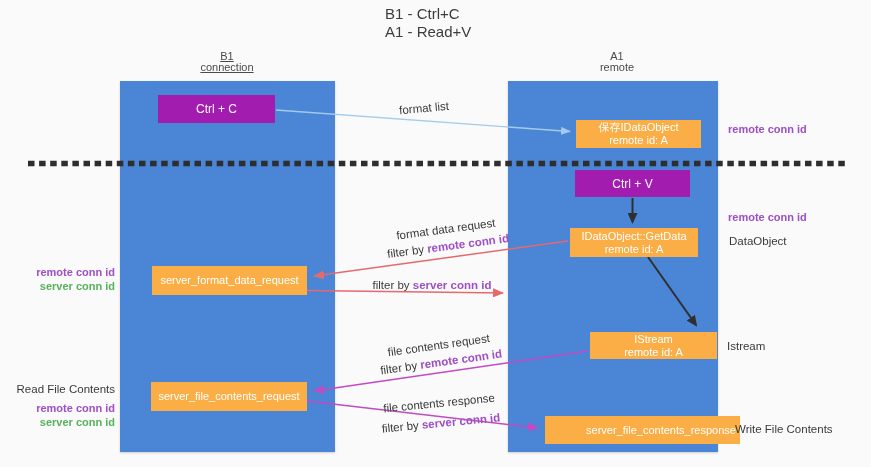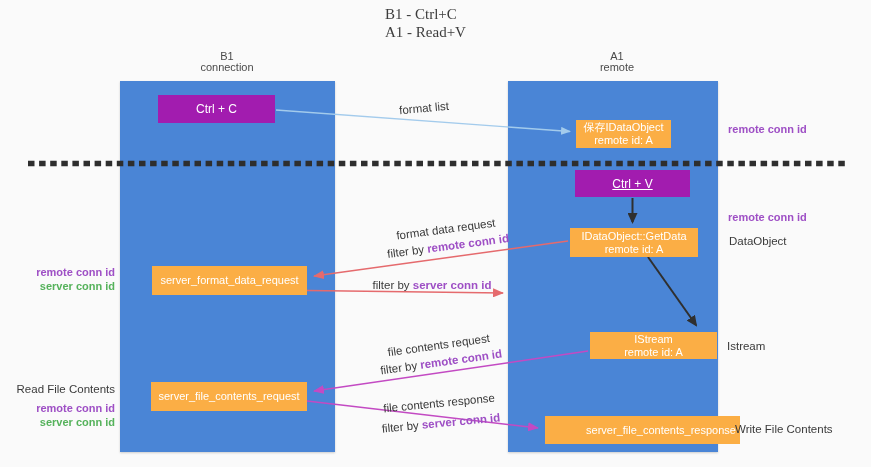--- a/index.html
+++ b/index.html
@@ -1,18 +1,18 @@
 <!DOCTYPE html>
 <html><head>
 <meta charset="utf-8">
 <style>
   html,body{margin:0;padding:0;background:#fafafa;font-family:"Liberation Sans",sans-serif;}
   #canvas{position:relative;width:871px;height:467px;background:#fafafa;overflow:hidden;}
   .abs{position:absolute;}
-  #title{left:385px;top:5px;font-size:15px;line-height:18px;color:#3c3c3c;font-family:Liberation Serif, serif;}
+  #title{left:385px;top:5px;font-size:15px;line-height:18px;color:#3c3c3c;}
   .lane{position:absolute;background:#4a85d6;box-shadow:0 1px 2px rgba(0,0,0,.18);}
   .lane-header{position:absolute;text-align:center;font-size:11px;line-height:11px;color:#4a4a4a;}
   .node{position:absolute;display:flex;flex-direction:column;align-items:center;justify-content:center;
         color:#fff;text-align:center;}
   .node.green{background:#a21caf;font-size:12px;}
   .node.orange{background:#fbae45;font-size:11px;line-height:13px;}
   .flabel{position:absolute;font-size:11.5px;color:#3a3a3a;text-align:center;white-space:nowrap;}
   .purple{color:#9e4fc5;font-weight:bold;}
   .greentxt{color:#55b25b;font-weight:bold;}
   .ann{position:absolute;font-size:11.5px;color:#3a3a3a;white-space:nowrap;}
@@ -23,21 +23,21 @@
 </head>
 <body>
 
 <div id="canvas">
 
   <div class="abs" id="title">
     <div>B1 - Ctrl+C</div>
     <div>A1 - Read+V</div>
   </div>
 
-  <div class="lane-header" style="left:157px;top:51px;width:140px;">
+  <div class="lane-header" style="left:157px;top:51px;width:140px;text-decoration:underline;">
     <div>B1</div>
     <div>connection</div>
   </div>
   <div class="lane-header" style="left:547px;top:51px;width:140px;">
     <div>A1</div>
     <div>remote</div>
   </div>
 
   <div class="lane" style="left:120px;top:81px;width:215px;height:371px;"></div>
   <div class="lane" style="left:508px;top:81px;width:210px;height:371px;"></div>
@@ -71,25 +71,25 @@
     <line x1="648" y1="257" x2="696" y2="325" stroke="#2f2f2f" stroke-width="2" marker-end="url(#m-blk)"></line>
 
     <line x1="588" y1="351" x2="314" y2="391" stroke="#c34ac3" stroke-width="1.5" marker-end="url(#m-mag)"></line>
 
     <line x1="307" y1="401" x2="538" y2="428" stroke="#c34ac3" stroke-width="1.5" marker-end="url(#m-mag)"></line>
   </svg>
 
   <div class="node green" style="left:158px;top:95px;width:117px;height:28px;">
     <div>Ctrl + C</div>
   </div>
-  <div class="node orange" style="left:576px;top:120px;width:95px;height:28px;">
+  <div class="node orange" style="left:576px;top:120px;width:125px;height:28px;">
     <div>保存IDataObject</div>
     <div>remote id: A</div>
   </div>
-  <div class="node green" style="left:575px;top:170px;width:115px;height:27px;text-decoration:underline;">
+  <div class="node green" style="left:575px;top:170px;width:115px;height:27px;">
     <div>Ctrl + V</div>
   </div>
   <div class="node orange" style="left:570px;top:228px;width:128px;height:29px;">
     <div>IDataObject::GetData</div>
     <div>remote id: A</div>
   </div>
   <div class="node orange" style="left:152px;top:266px;width:155px;height:29px;">
     <div>server_format_data_request</div>
   </div>
   <div class="node orange" style="left:590px;top:332px;width:127px;height:27px;">

